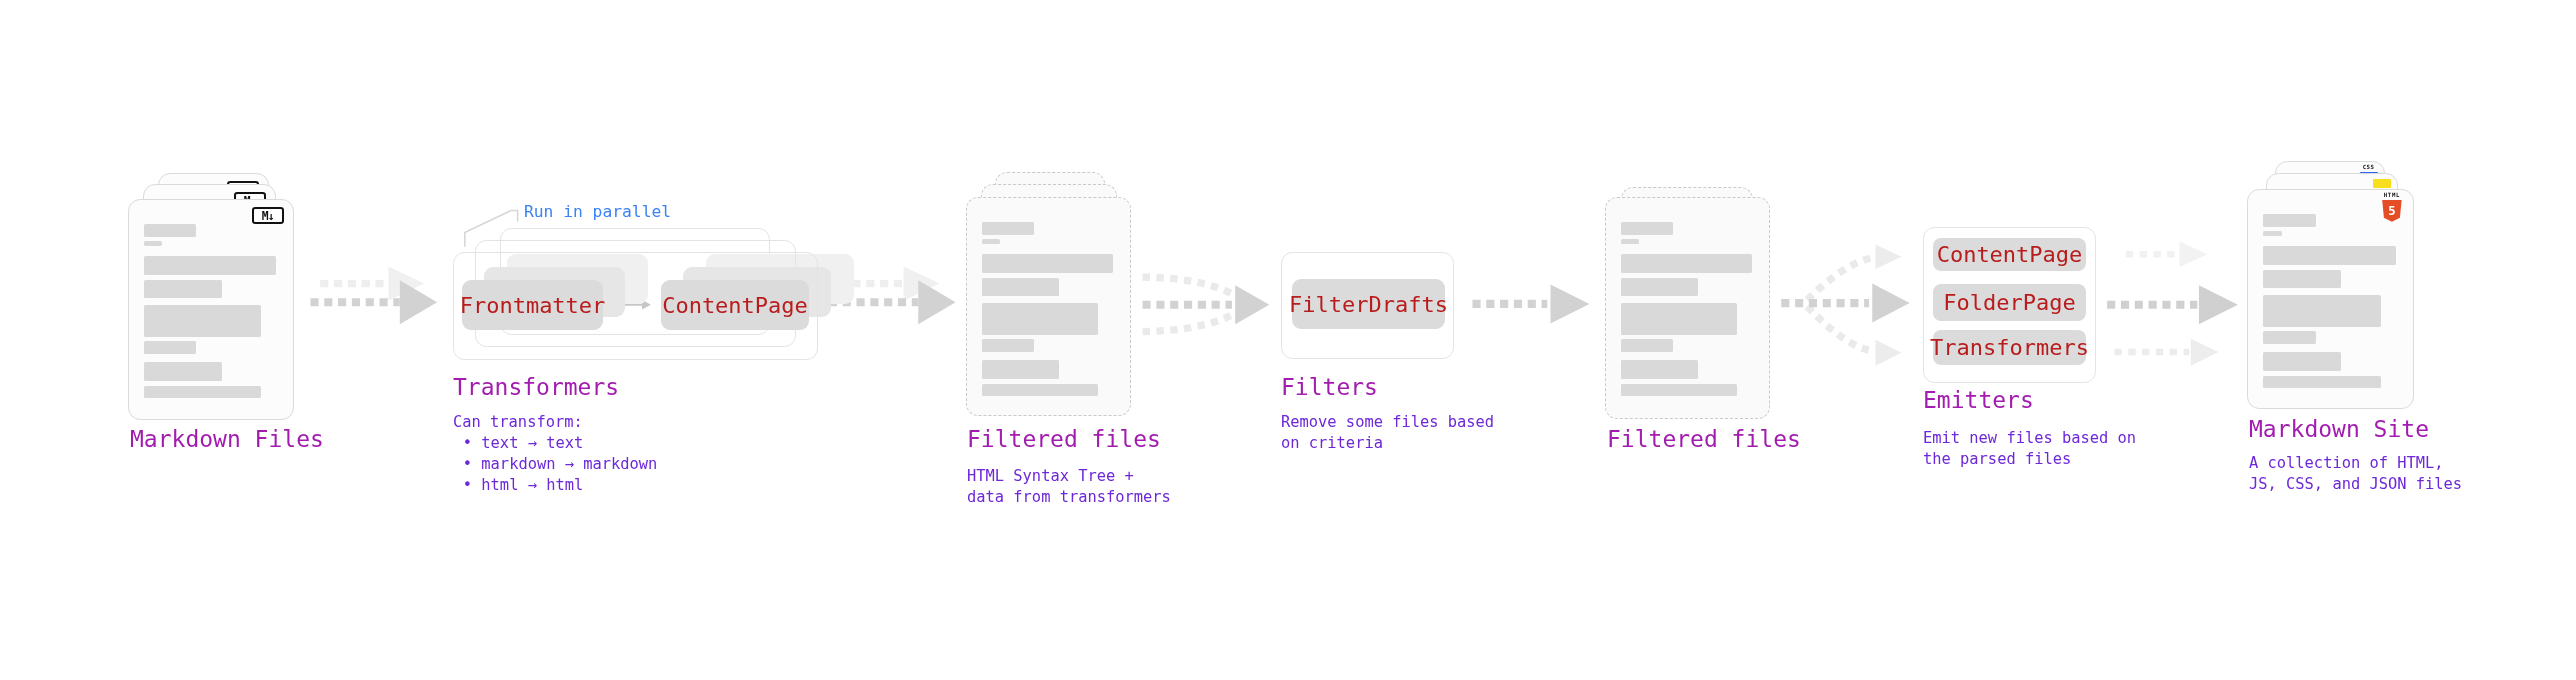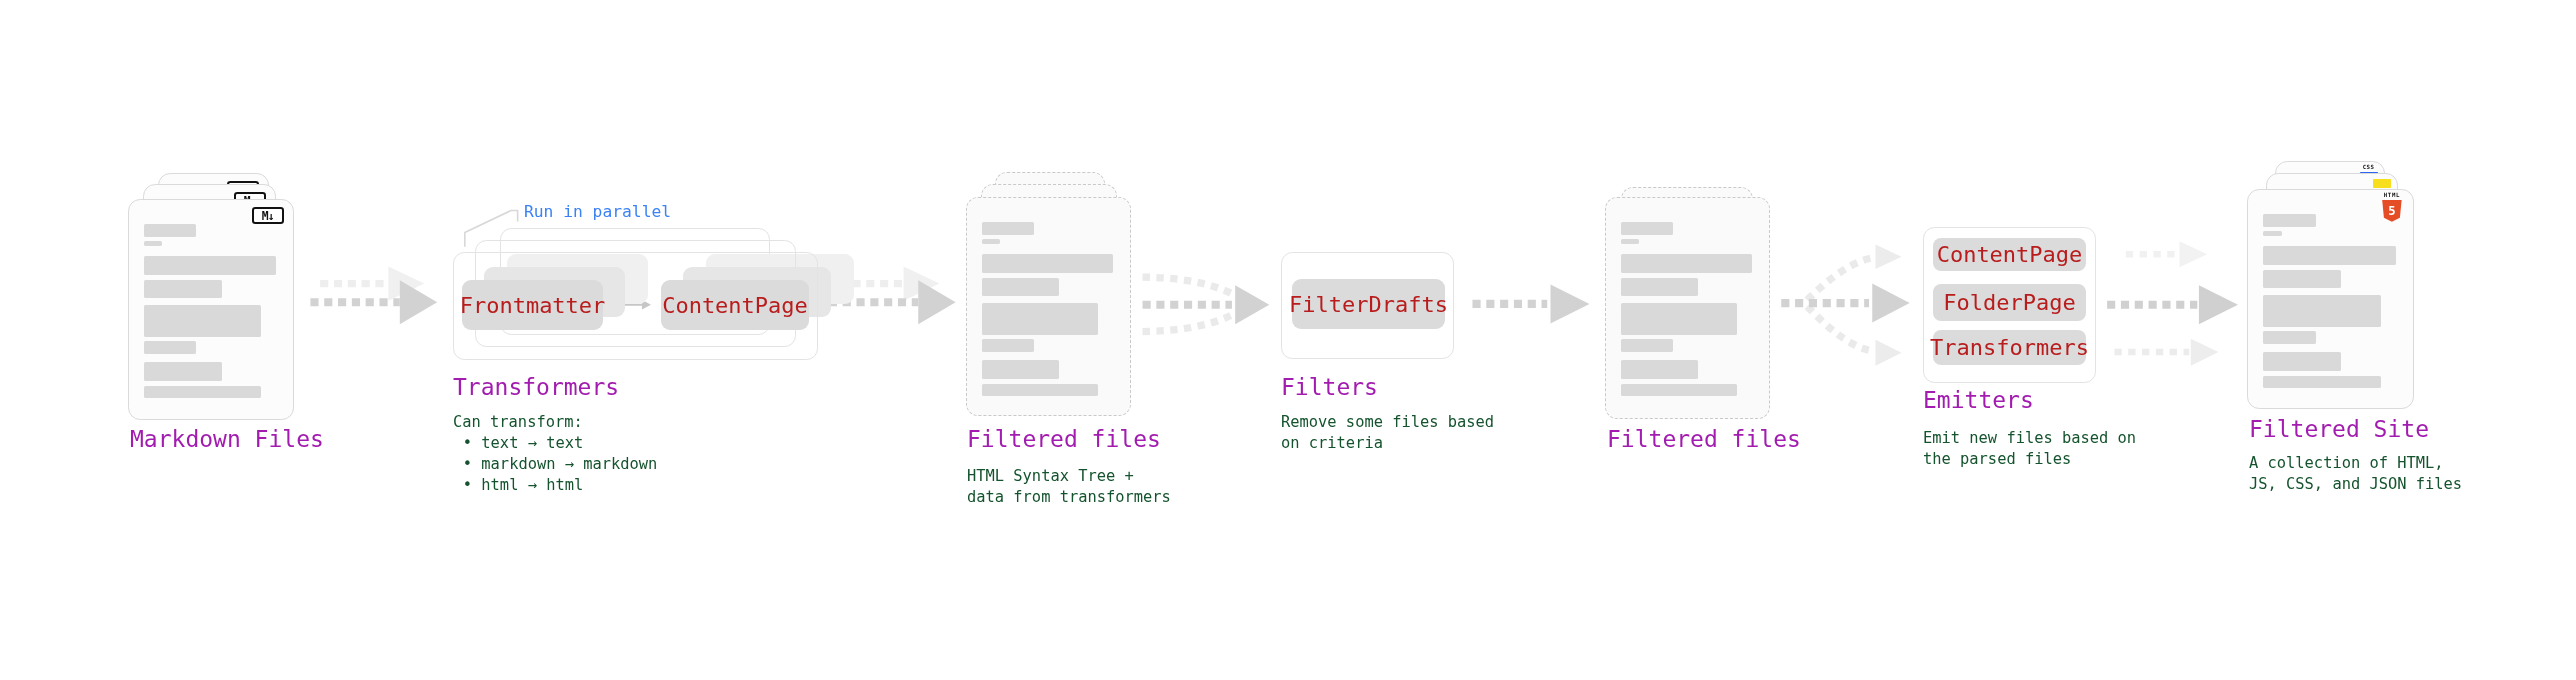--- a/index.html
+++ b/index.html
@@ -26,21 +26,21 @@
                  display:flex;align-items:center;justify-content:center;}
   .html5 .shield span{color:#fff;font-size:12.2px;font-weight:700;line-height:12.2px;}
   
   .panel{position:absolute;border:1.6px solid #e3e3e3;border-radius:11.4px;background:transparent;box-sizing:border-box;}
   .gbox{position:absolute;background:#dbdbdb;border-radius:9px;display:flex;align-items:center;justify-content:center;
         font-size:22px;color:#b91c1c;white-space:nowrap;}
   .gbox.g1{background:#e6e6e6;}
   .gbox.g2{background:#f0f0f0;}
   
   .stage-title{position:absolute;font-size:23px;line-height:24.4px;color:#a21caf;white-space:nowrap;}
-  .stage-sub{position:absolute;font-size:15.4px;line-height:21px;color:#14532d;white-space:nowrap;}
+  .stage-sub{position:absolute;font-size:15.4px;line-height:21px;color:#6d28d9;white-space:nowrap;}
   .stage-sub div{height:21px;}
   .annotation{position:absolute;font-size:16.3px;line-height:18px;color:#3b82f6;white-space:nowrap;}
   svg{position:absolute;left:0;top:0;}
 </style>
 </head>
 <body>
 
 <svg width="2576" height="681" viewBox="0 0 3170 838">
 
   <g>
@@ -211,18 +211,18 @@
       <div class="bar" style="top: 162px; height: 18.7px; width: 58%;"></div>
       <div class="bar" style="top: 186px; height: 12.2px; width: 87%;"></div>
     </div>
   <div class="html5">
     <div class="w">HTML</div>
     <div class="shield">
         <span>5</span>
       </div>
   </div>
 </div>
-<div class="stage-title" style="left:2249px;top:417px">Filtered Site</div>
+<div class="stage-title" style="left:2249px;top:417px">Markdown Site</div>
 <div class="stage-sub" style="left:2249px;top:453px">
   <div>A collection of HTML,</div>
   <div>JS, CSS, and JSON files</div>
 </div>
 
 
 </body></html>

